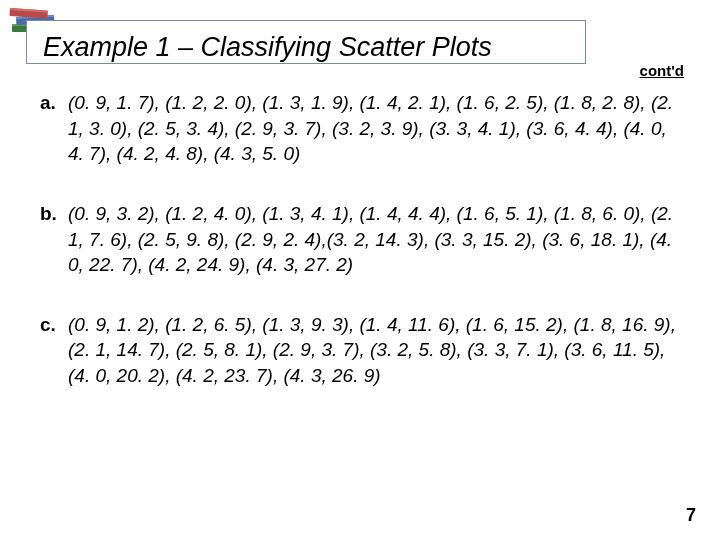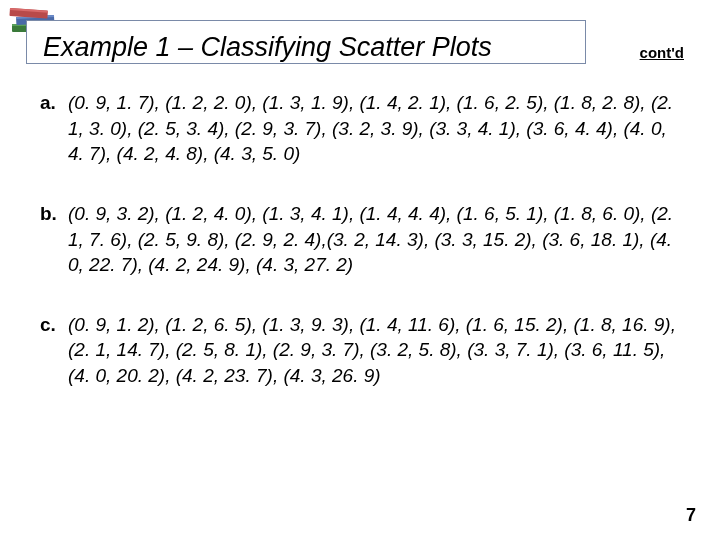--- a/index.html
+++ b/index.html
@@ -37,21 +37,21 @@
   }
   .title-text {
     font-size: 27px;
     font-style: italic;
     color: #000;
     font-family: Arial, Helvetica, sans-serif;
   }
   .contd {
     position: absolute;
     right: 36px;
-    top: 34px;
+    top: 52px;
     font-size: 15px;
     font-weight: bold;
     text-decoration: underline;
     color: #000;
   }
   .content {
     padding: 24px 40px 0 40px;
   }
   .item {
     display: flex;

